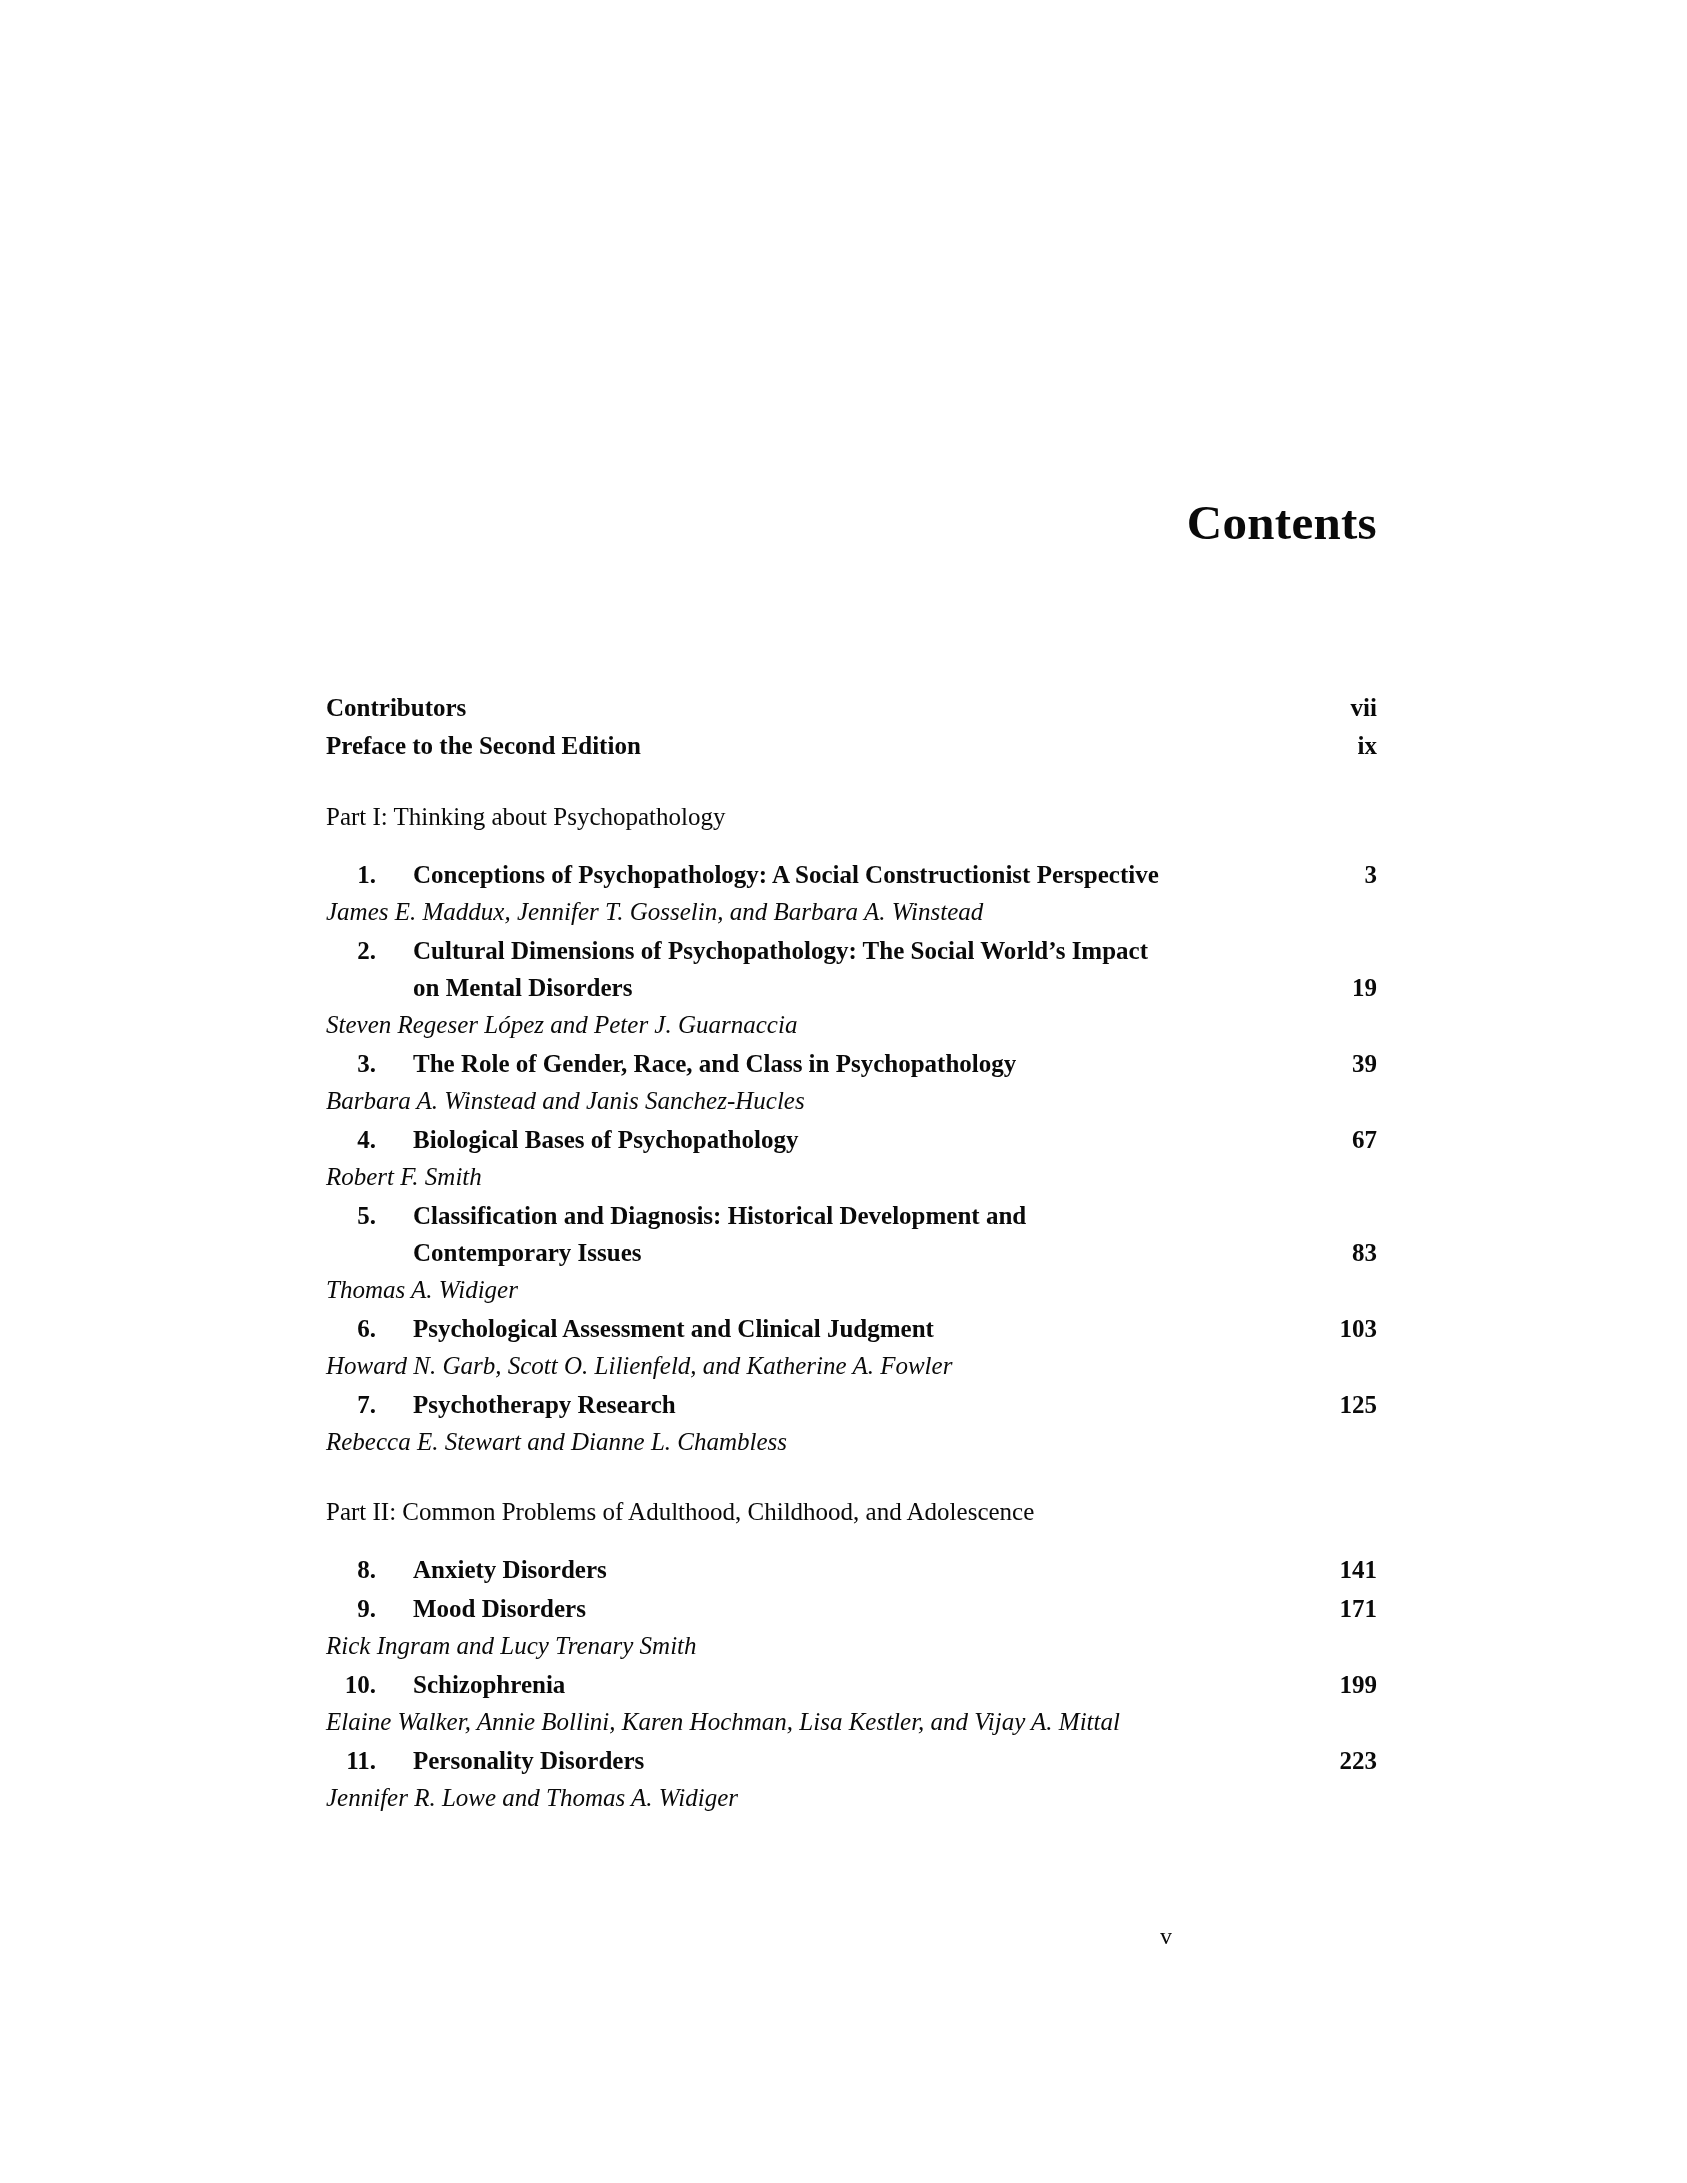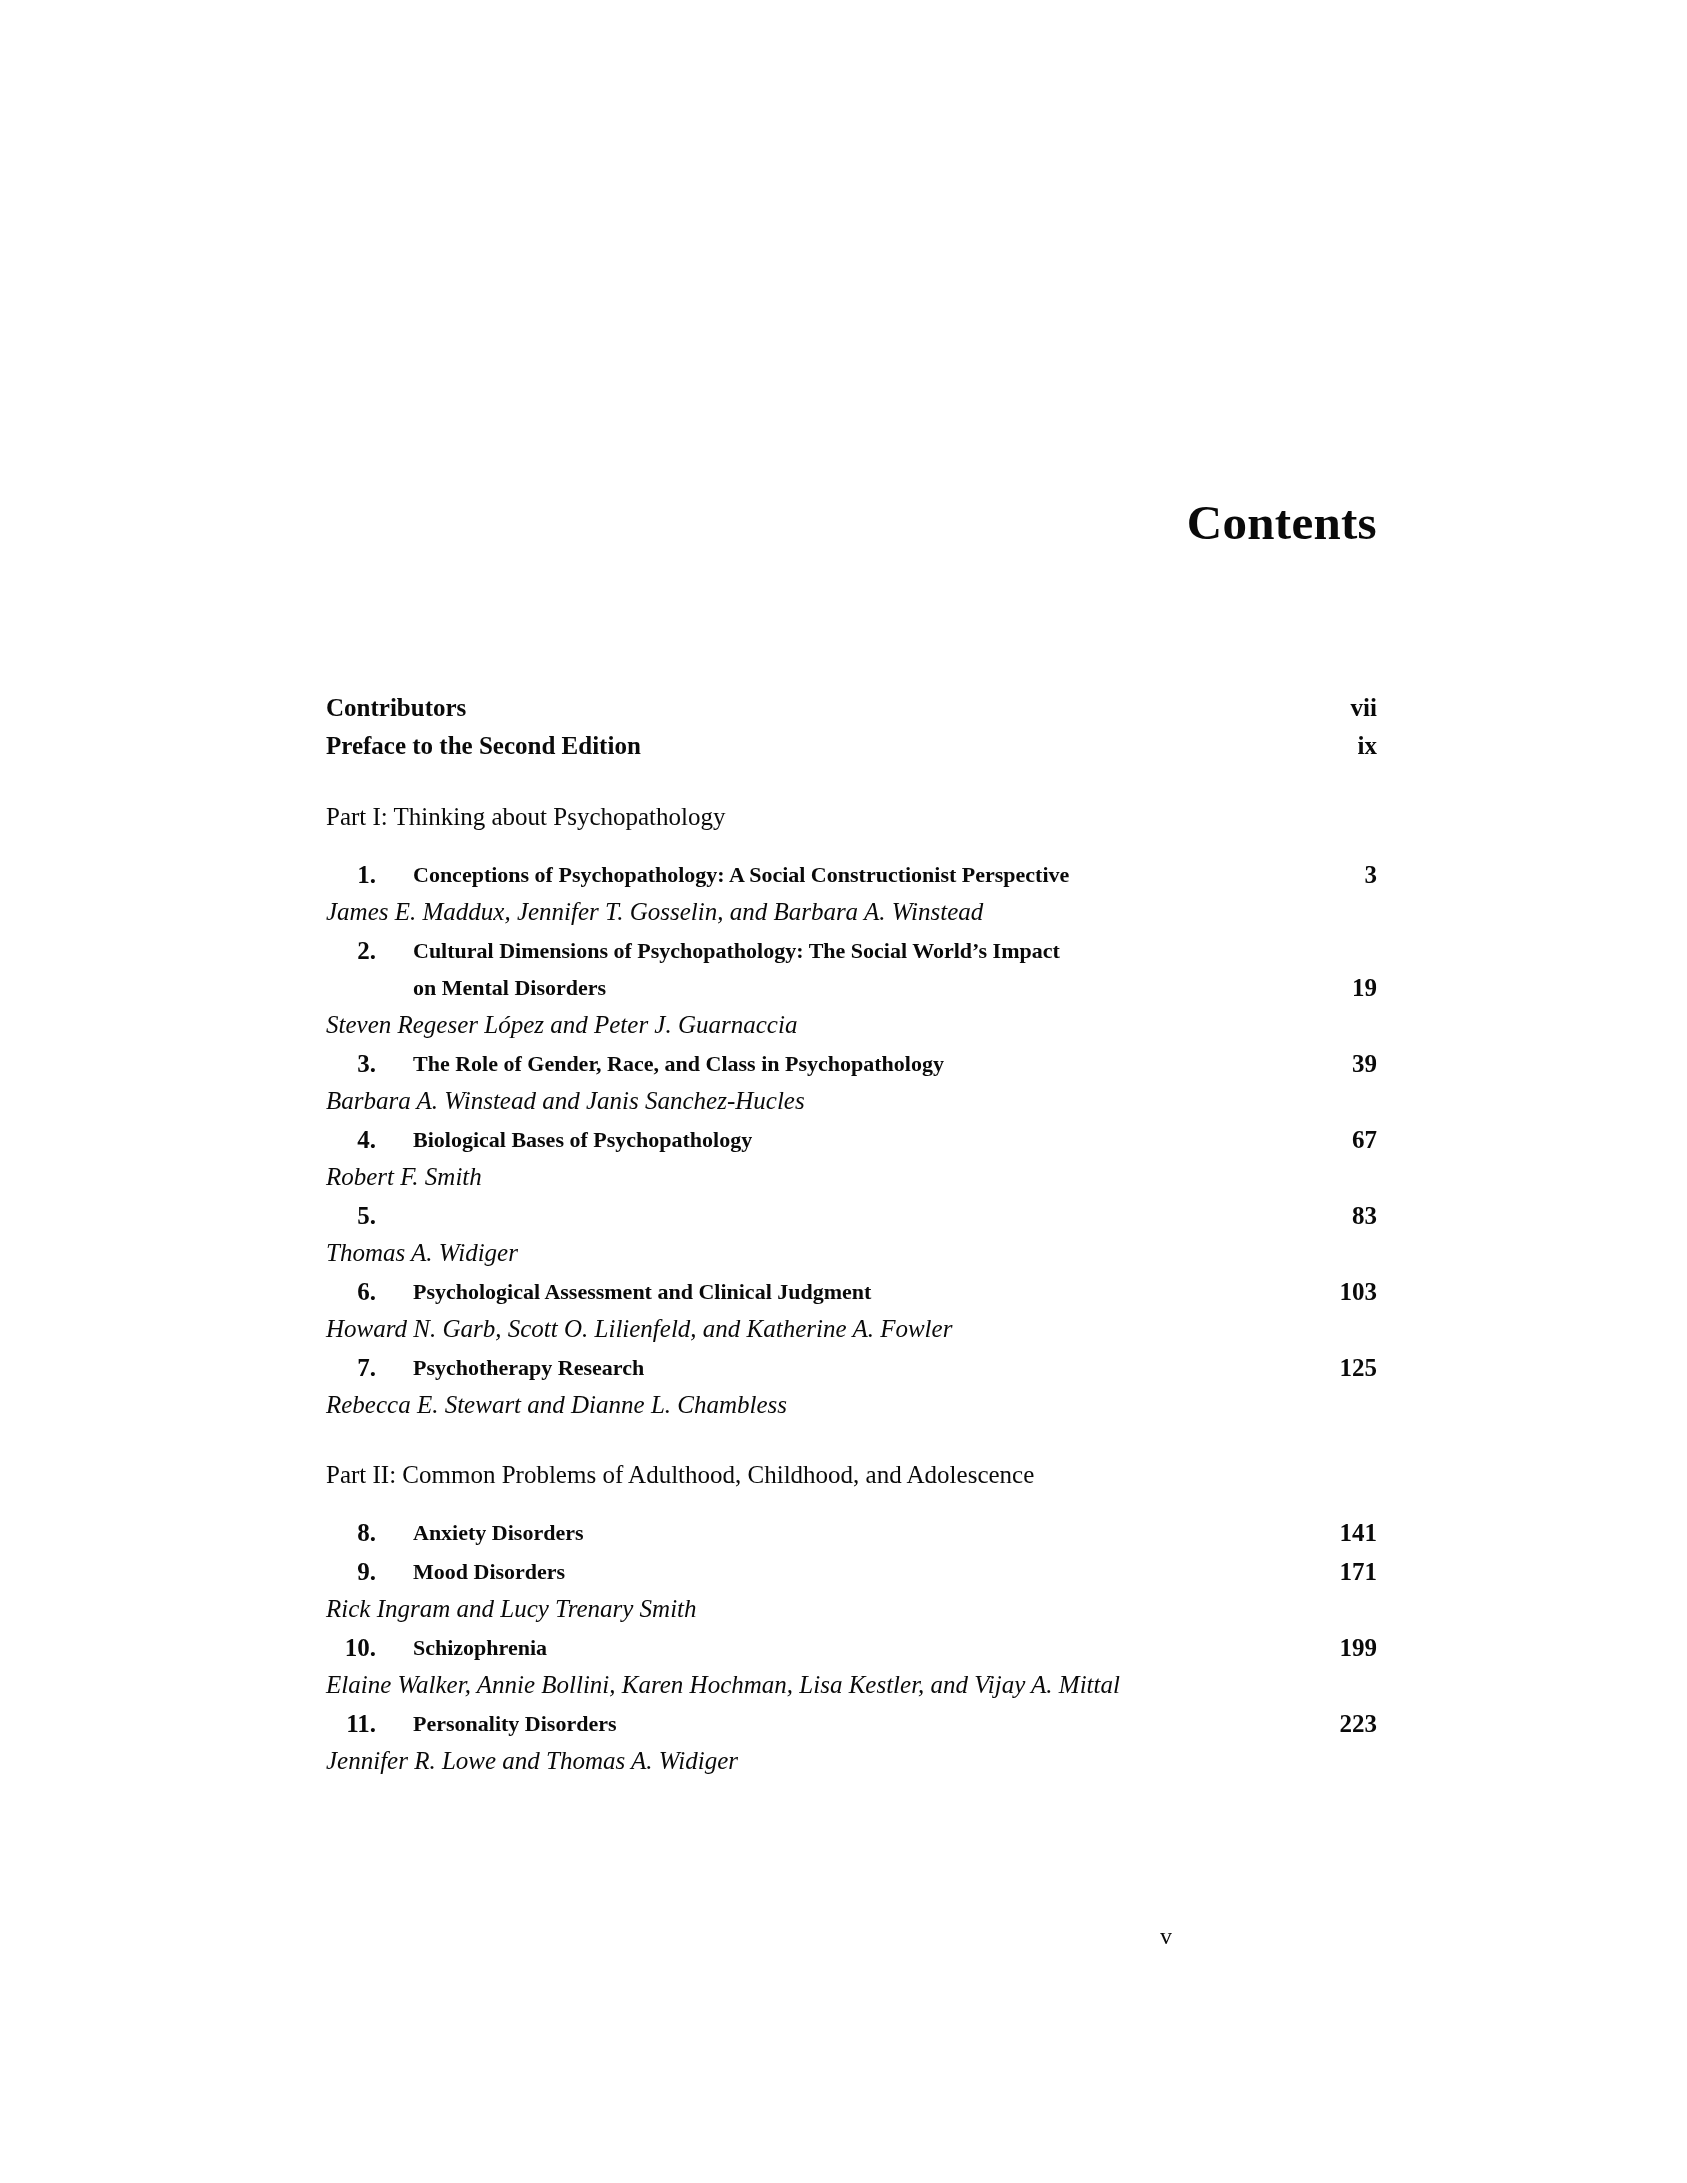--- a/index.html
+++ b/index.html
@@ -51,21 +51,21 @@
     width: 50px;
     text-align: right;
     font-weight: bold;
     font-size: 25px;
     line-height: 37px;
   }
   .ch-title {
     flex: 0 1 auto;
     margin-left: 37px;
     font-weight: bold;
-    font-size: 22px;
+    font-size: 25px;
     line-height: 37px;
     max-width: 880px;
   }
   .ch-page {
     flex: none;
     margin-left: auto;
     align-self: flex-end;
     font-weight: bold;
     font-size: 25px;
     line-height: 37px;
@@ -131,20 +131,21 @@
             <div class="ch-main">
               <div class="ch-num">4.</div>
               <div class="ch-title">Biological Bases of Psychopathology</div>
               <div class="ch-page">67</div>
             </div>
             <div class="ch-authors">Robert F. Smith</div>
           </div>
           <div class="chapter">
             <div class="ch-main">
               <div class="ch-num">5.</div>
+              <div class="ch-title">Classification and Diagnosis: Historical Development and<br>Contemporary Issues</div>
               <div class="ch-page">83</div>
             </div>
             <div class="ch-authors">Thomas A. Widiger</div>
           </div>
           <div class="chapter">
             <div class="ch-main">
               <div class="ch-num">6.</div>
               <div class="ch-title">Psychological Assessment and Clinical Judgment</div>
               <div class="ch-page">103</div>
             </div>

